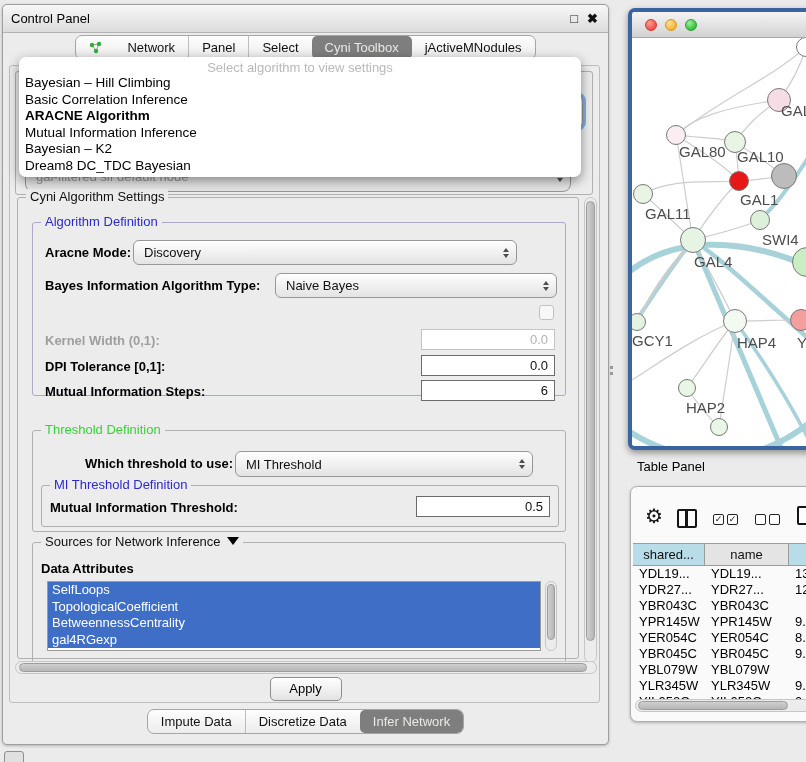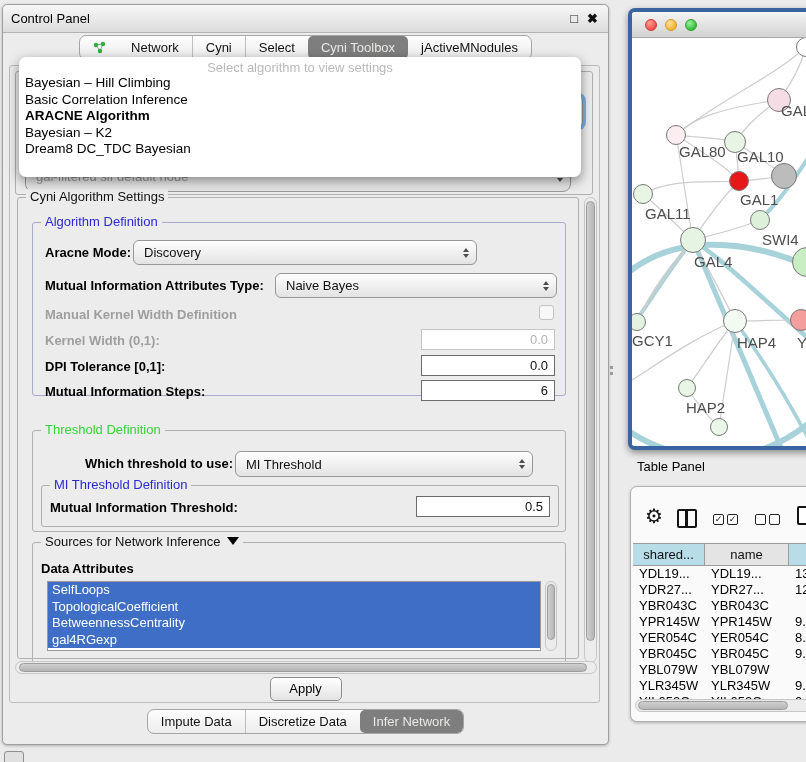--- a/index.html
+++ b/index.html
@@ -140,21 +140,21 @@
               <line x1="3" y1="4" x2="10" y2="3" stroke="#9a9a9a"></line>
               <line x1="3" y1="4" x2="7" y2="10" stroke="#9a9a9a"></line>
               <line x1="10" y1="3" x2="7" y2="10" stroke="#9a9a9a"></line>
               <circle cx="3" cy="4" r="2.2" fill="#2fae3c"></circle>
               <circle cx="10" cy="3" r="2.2" fill="#2fae3c"></circle>
               <circle cx="7" cy="10" r="2.2" fill="#2fae3c"></circle>
             </svg>
             <span>Network</span>
           </div>
           <div class="tab">
-            <span>Cyni</span>
+            <span>Panel</span>
           </div>
           <div class="tab">
             <span>Select</span>
           </div>
           <div class="tab selected">
             <span>Cyni Toolbox</span>
           </div>
           <div class="tab">
             <span>jActiveMNodules</span>
           </div>
@@ -182,38 +182,37 @@
       <div class="thumb" style="top:3px; height:440px;"></div>
     </div>
 
     <div class="groupbox" style="left:14px; top:192px; width:562px; height:462px;">
       <span class="grouptitle">Cyni Algorithm Settings</span>
 
       <div class="groupbox" style="left:14px; top:24px; width:534px; height:174px; border-color:#a9a9c9;">
         <span class="grouptitle t-blue">Algorithm Definition</span>
 
         <span class="lbl" style="left:12px; top:22px;">Aracne Mode:</span>
-        <div class="combo" style="left:100px; top:17px; width:344px; height:25px;">
+        <div class="combo" style="left:100px; top:17px; width:384px; height:25px;">
           <span>Discovery</span>
           <span class="stepper">
               <i class="up"></i>
               <i class="dn"></i>
             </span>
         </div>
 
-        <span class="lbl" style="left:12px; top:55px;">Mutual Information Attributes Type:</span>
+        <span class="lbl" style="left:12px; top:55px;">Bayes Information Algorithm Type:</span>
         <div class="combo" style="left:242px; top:50px; width:282px; height:25px;">
           <span>Naive Bayes</span>
           <span class="stepper">
               <i class="up"></i>
               <i class="dn"></i>
             </span>
         </div>
 
-        <span class="lbl disabled" style="left:12px; top:84px;">Manual Kernel Width Definition</span>
         <span class="checkbox" style="left:506px; top:82px;"></span>
 
         <span class="lbl disabled" style="left:12px; top:110px;">Kernel Width (0,1):</span>
         <div class="field disabled" style="left:388px; top:106px;">0.0</div>
 
         <span class="lbl" style="left:12px; top:136px;">DPI Tolerance [0,1]:</span>
         <div class="field" style="left:388px; top:132px;">0.0</div>
 
         <span class="lbl" style="left:12px; top:161px;">Mutual Information Steps:</span>
         <div class="field" style="left:388px; top:157px;">6</div>
@@ -273,20 +272,21 @@
           </div>
         </div>
     </div>
 
     <div class="popup">
       <div class="popup-head">Select algorithm to view settings</div>
       <div id="popup-list">
           <div class="popup-item">Bayesian – Hill Climbing</div>
           <div class="popup-item">Basic Correlation Inference</div>
           <div class="popup-item selected">ARACNE Algorithm</div>
+          <div class="popup-item">Mutual Information Inference</div>
           <div class="popup-item">Bayesian – K2</div>
           <div class="popup-item">Dream8 DC_TDC Bayesian</div>
         </div>
     </div>
   </div>
 
   <div class="splitter"></div>
 
   <div class="net-window">
     <div class="net-titlebar">

